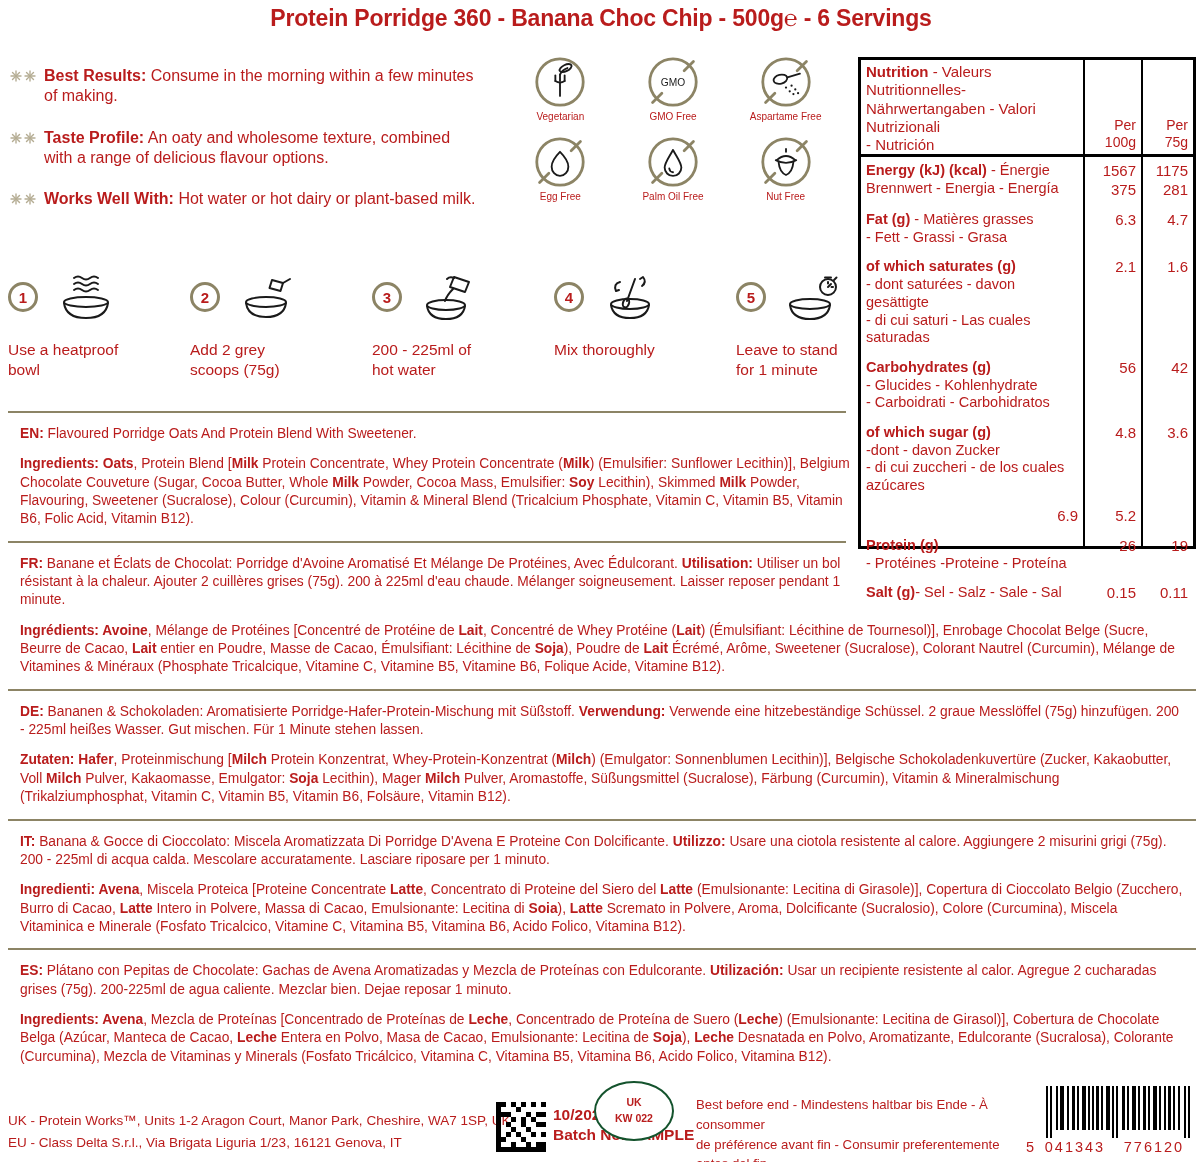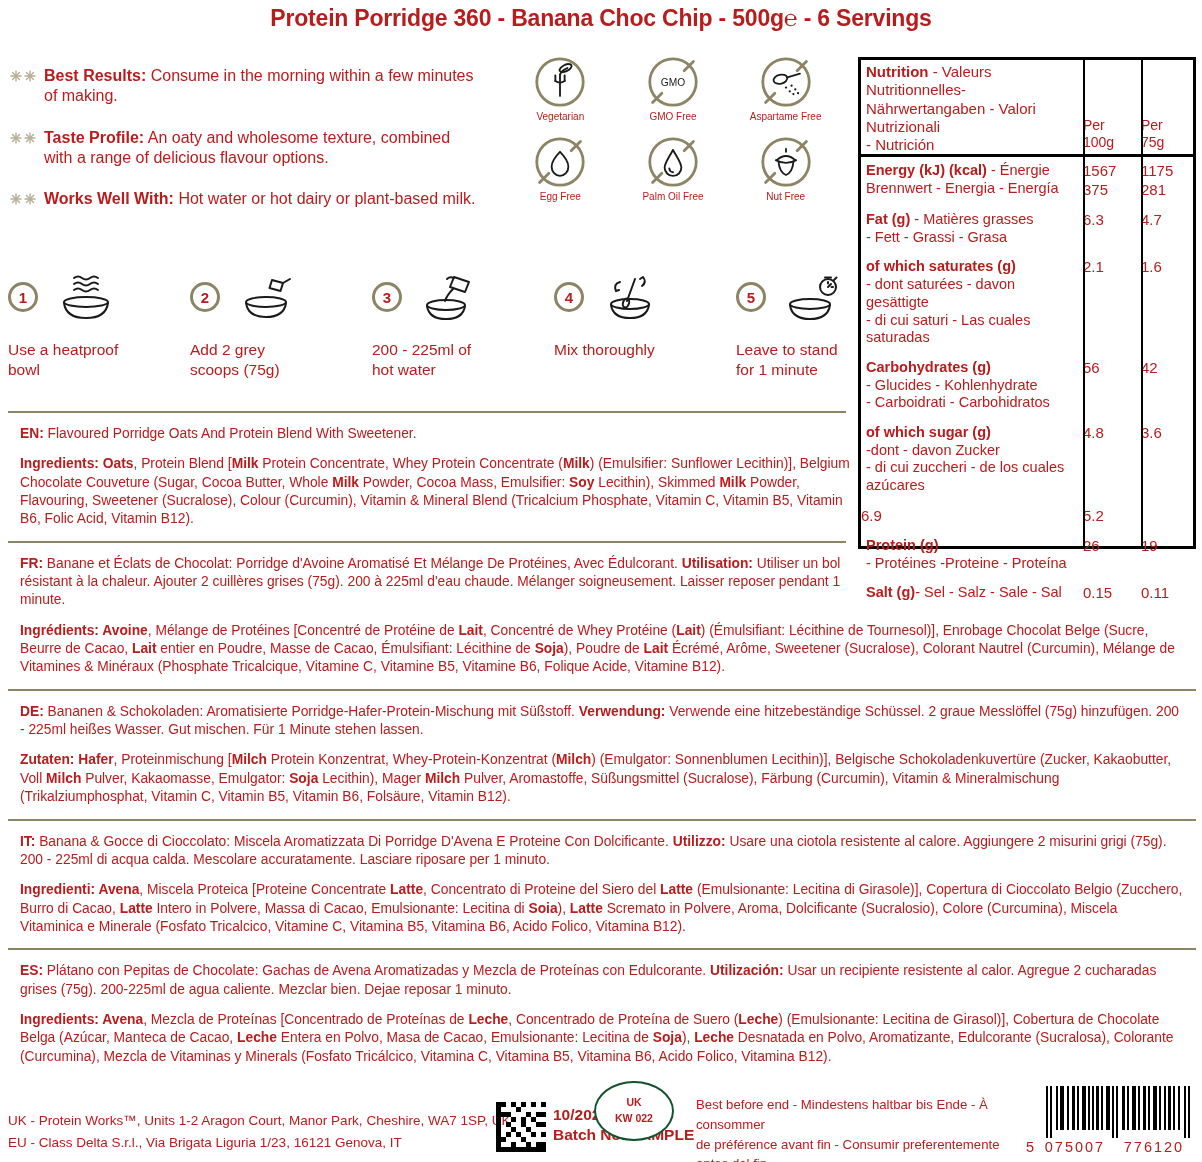--- a/index.html
+++ b/index.html
@@ -30,21 +30,21 @@
   
   .ntable{position:absolute;left:858px;top:57px;width:338px;height:492px;
     border:3px solid #000;box-sizing:border-box;background:#fff;}
   .vline{position:absolute;top:0;bottom:0;width:2px;background:#000;}
   .v1{left:222px}.v2{left:280px}
   .nrow{display:grid;grid-template-columns:222px 58px 1fr;}
   .nheader{min-height:60px;border-bottom:3px solid #000;}
   .nheader .nlabel{font-size:15px;}
   .nheader .nval{align-self:end;font-size:14px;padding-bottom:3px;}
   .nlabel{padding:3px 4px 0 5px;white-space:pre-line;font-size:14.5px;line-height:1.22;}
-  .nval{padding:3px 5px 0 0;white-space:pre-line;font-size:15px;line-height:1.22;}
+  .nval{padding:3px 5px 0 0;text-align:right;white-space:pre-line;font-size:15px;line-height:1.22;}
   .nbody{padding-top:2px;}
   .nbody .nrow{margin-bottom:9px;}
   
   .steps{position:absolute;left:8px;top:274px;width:840px;display:flex;}
   .step{width:182px;flex:0 0 182px;}
   .step-top{display:flex;align-items:flex-start;height:64px;}
   .step-num{width:24px;height:24px;border:3px solid #8c8465;border-radius:50%;
     display:flex;align-items:center;justify-content:center;
     font-weight:bold;font-size:15px;margin-top:8px;flex:0 0 24px;}
   .step-icon{width:78px;height:60px;margin-left:6px;}
@@ -434,18 +434,18 @@
   <div class="barcode">
     <svg viewBox="0 0 160 52">
       <path fill="#000" d="M14 0h2v52h-2z M18 0h2v52h-2z M80 0h2v52h-2z M84 0h2v52h-2z M152 0h2v52h-2z M156 0h2v52h-2z
         M24 0h2v44h-2z M28 0h4v44h-4z M35 0h2v44h-2z M40 0h3v44h-3z M45 0h2v44h-2z M50 0h4v44h-4z
         M56 0h2v44h-2z M60 0h2v44h-2z M64 0h3v44h-3z M69 0h2v44h-2z M74 0h4v44h-4z
         M90 0h3v44h-3z M95 0h2v44h-2z M100 0h4v44h-4z M106 0h2v44h-2z M111 0h3v44h-3z M116 0h2v44h-2z
         M121 0h4v44h-4z M127 0h2v44h-2z M132 0h2v44h-2z M136 0h3v44h-3z M141 0h2v44h-2z M146 0h2v44h-2z"></path>
     </svg>
     <div class="bdigits">
       <span class="prefix">5</span>
-      <span class="grp1">075007</span>
+      <span class="grp1">041343</span>
       <span class="grp2">776120</span>
     </div>
   </div>
 
 </div>
 
 </body></html>

